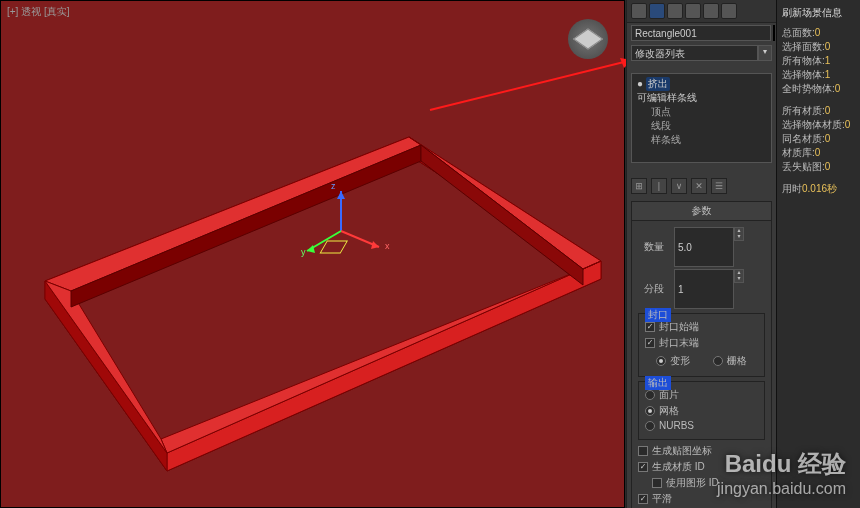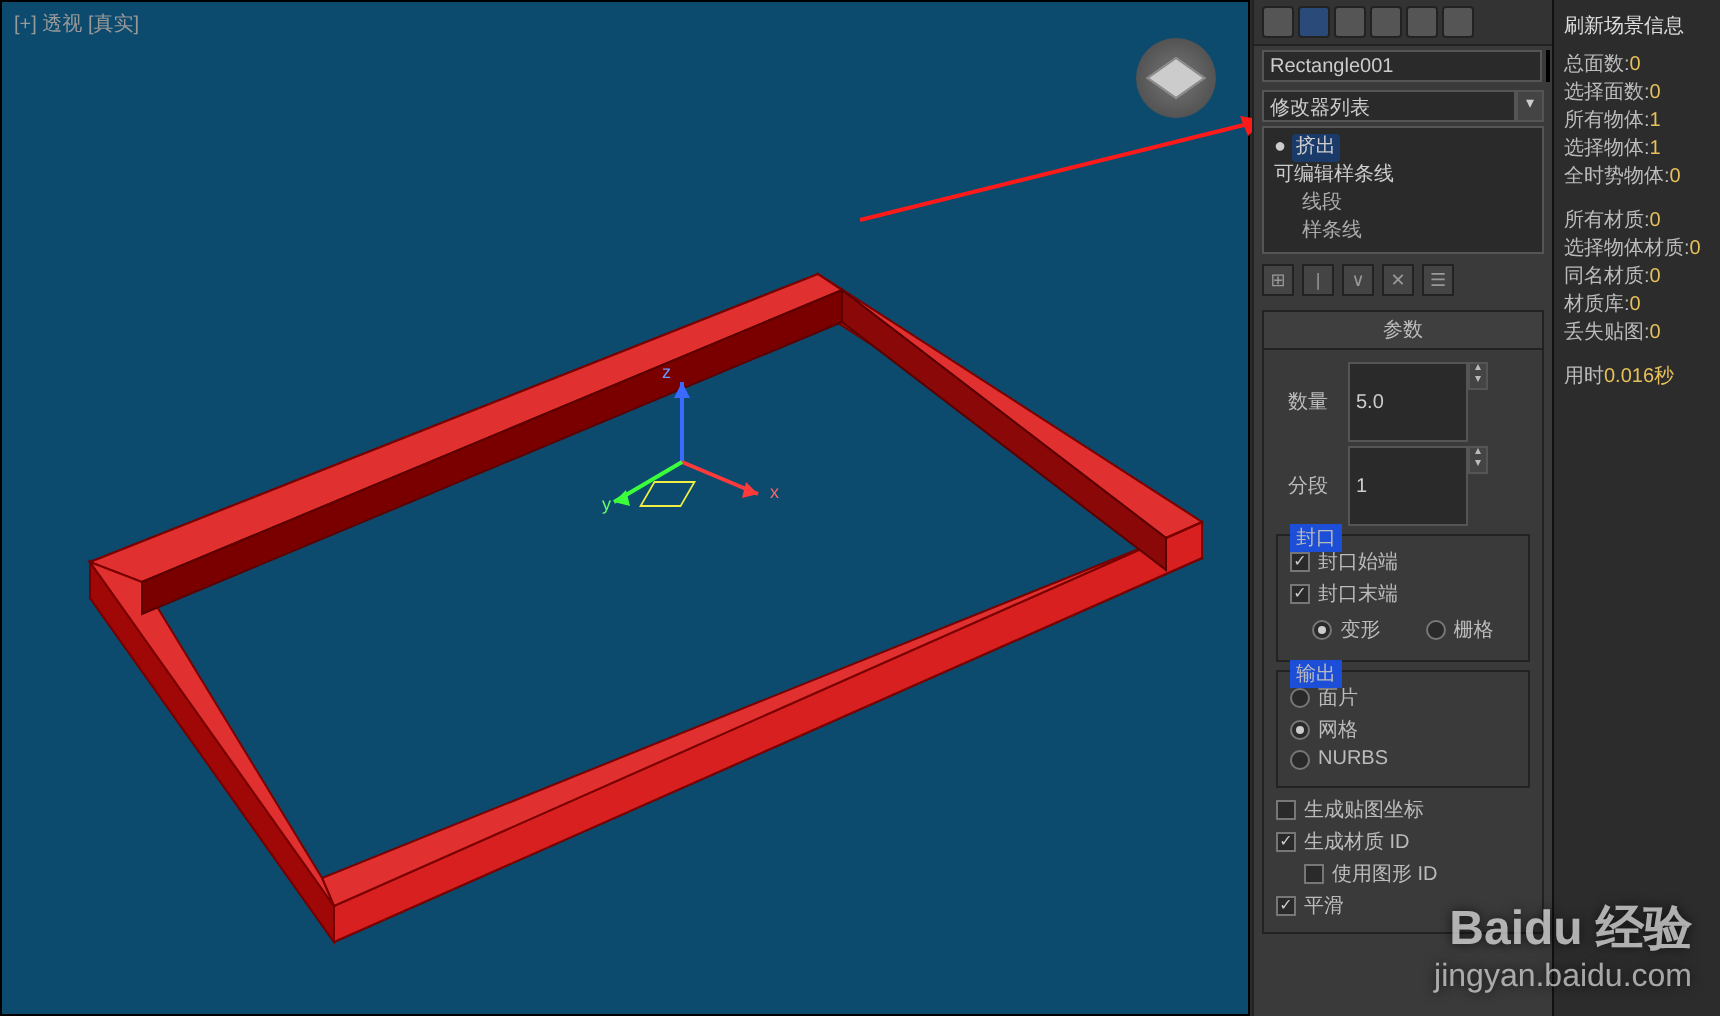--- a/index.html
+++ b/index.html
@@ -5,21 +5,21 @@
 * { margin: 0; padding: 0; box-sizing: border-box; }
 body {
   width: 860px; height: 508px;
   background: #2a2a2a;
   font-family: "Microsoft YaHei", Arial, sans-serif;
   font-size: 10px; color: #bbb;
   overflow: hidden; position: relative;
 }
 .viewport {
   position: absolute; left: 0; top: 0; width: 625px; height: 508px;
-  background: #0c4a6e;
+  background: #7f1d1d;
   border: 1px solid #000;
 }
 .vp-label { position: absolute; left: 6px; top: 4px; color: #999; font-size: 10px; }
 .viewcube {
   position: absolute; right: 16px; top: 18px; width: 40px; height: 40px;
   border-radius: 50%; background: radial-gradient(#777,#444);
   display: flex; align-items: center; justify-content: center;
 }
 .viewcube .cube { width: 18px; height: 18px; background: #ccc; transform: rotate(45deg) skew(-10deg,-10deg); border:1px solid #888; }
 .frame-svg { position: absolute; left: 0; top: 0; width: 625px; height: 508px; }
@@ -30,21 +30,21 @@
   background: #3a3a3a; border-left: 1px solid #222;
 }
 .cmd-row { display: flex; gap: 2px; padding: 3px 4px; background: #333; border-bottom: 1px solid #222; }
 .cmd-row .ic { width: 16px; height: 16px; background: #555; border:1px solid #222; border-radius:2px; }
 .name-row { display:flex; padding:2px 4px; gap:2px; }
 .name-input { flex:1; background:#2a2a2a; border:1px solid #555; color:#ccc; font-size:10px; padding:1px 3px; height:16px; }
 .swatch { width: 16px; height: 16px; background: #d00; border:1px solid #000; }
 .dropdown { display:flex; margin:2px 4px; }
 .dropdown .dd { flex:1; background:#2a2a2a; border:1px solid #555; color:#ccc; font-size:10px; padding:1px 3px; height:16px; }
 .dropdown .ar { width:14px; height:16px; background:#444; border:1px solid #555; color:#ccc; text-align:center; line-height:12px; font-size:8px; }
-.mod-stack { margin:2px 4px; height: 64px; background:#2a2a2a; border:1px solid #555; padding:3px 5px; }
+.mod-stack { margin:12px 4px; height: 90px; background:#2a2a2a; border:1px solid #555; padding:3px 5px; }
 .mod-stack .ln { color:#ccc; font-size:10px; line-height:14px; }
 .mod-stack .sub { padding-left: 14px; color:#aaa; }
 .sel { background:#1a3a6a; padding:0 2px; display:inline-block; border-radius:2px; }
 .mod-btns { display:flex; gap:4px; padding:3px 4px; }
 .mod-btns .b { width:16px; height:16px; background:#444; border:1px solid #222; color:#999; font-size:9px; text-align:center; line-height:14px; }
 .rollout { margin:4px 4px 0; border:1px solid #222; }
 .rollout-hd { background:#3f3f3f; text-align:center; font-size:10px; padding:2px 0; border-bottom:1px solid #222; }
 .rollout-bd { padding:4px 6px; }
 .spin-row { display:flex; align-items:center; gap:4px; margin:2px 0; }
 .spin-row label { width:32px; text-align:center; font-size:10px; }
@@ -138,20 +138,21 @@
     <input class="name-input" value="Rectangle001" style="">
     <div class="swatch"></div>
   </div>
   <div class="dropdown">
     <div class="dd">修改器列表</div>
     <div class="ar">▾</div>
   </div>
   <div class="mod-stack">
     <div class="ln"><span>● </span><span class="sel">挤出</span></div>
     <div class="ln">可编辑样条线</div>
+    <div class="ln sub">顶点</div>
     <div class="ln sub">线段</div>
     <div class="ln sub">样条线</div>
   </div>
   <div class="mod-btns">
     <div class="b">⊞</div>
     <div class="b">|</div>
     <div class="b">∨</div>
     <div class="b">✕</div>
     <div class="b">☰</div>
   </div>

